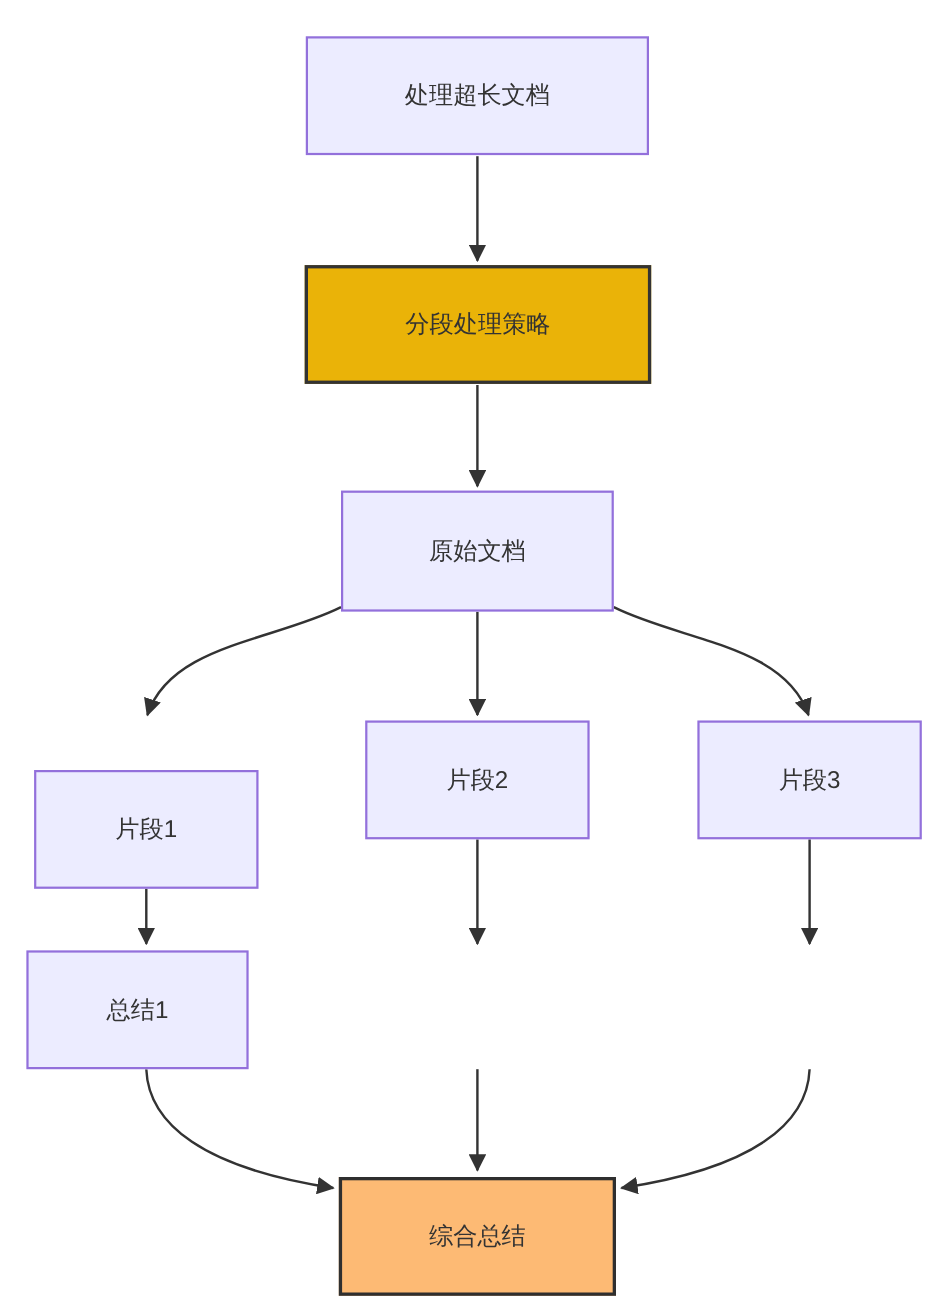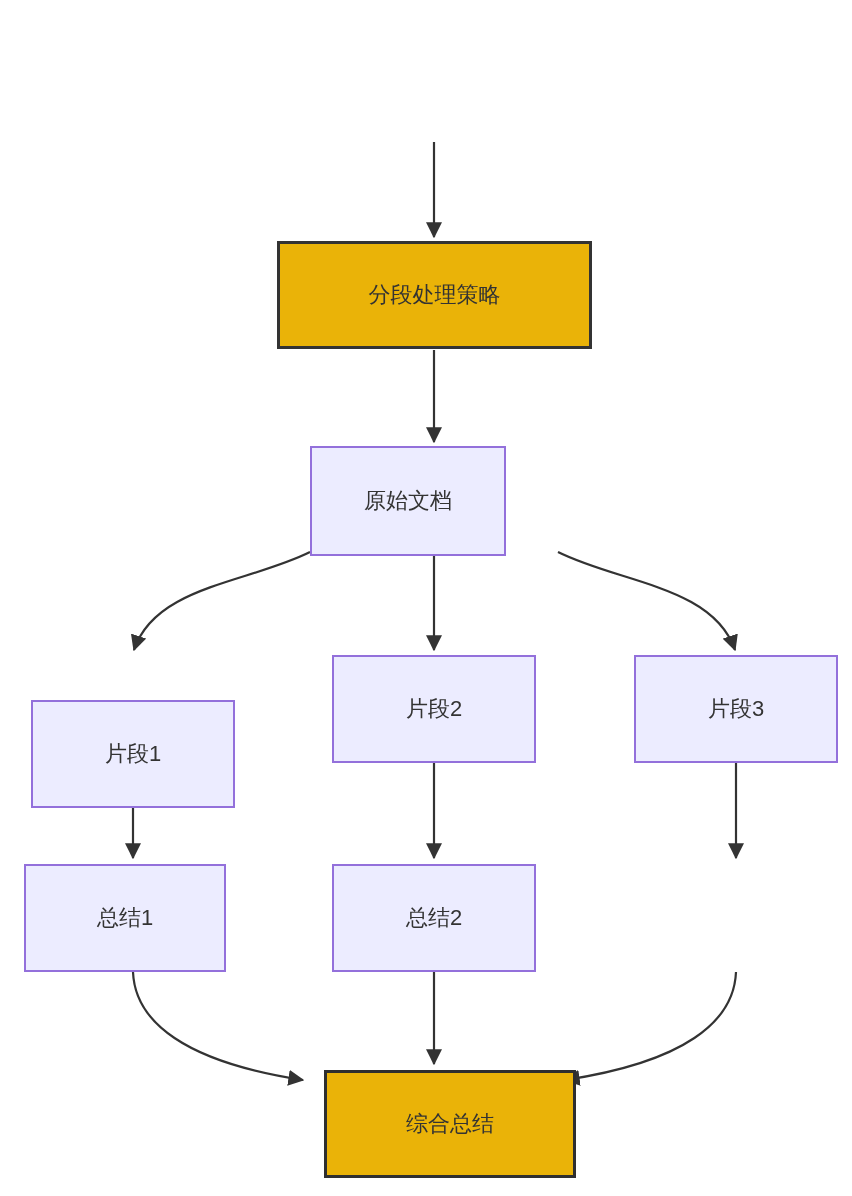--- a/index.html
+++ b/index.html
@@ -33,29 +33,28 @@
     font-size: 22px;
     line-height: 1.2;
     text-align: center;
     white-space: nowrap;
   }
   .node.emphasis {
     background: #eab308;
     border: 3.5px solid #333333;
   }
   .node.result {
-    background: #eab308;
+    background: #fdba74;
     border: 3.5px solid #2F2F2F;
-    margin-left: 16px;
   }
 
   
   .n-a { left: 278px; top: 33px;   width: 312px; height: 108px; }
   .n-b { left: 277px; top: 241px;  width: 315px; height: 108px; }
-  .n-c { left: 310px; top: 446px;  width: 196px; height: 110px; }
+  .n-c { left: 310px; top: 446px;  width: 248px; height: 110px; }
   .n-d { left: 31px;  top: 655px;  width: 204px; height: 108px; margin-top: 45px; }
   .n-e { left: 332px; top: 655px;  width: 204px; height: 108px; text-align: center; }
   .n-f { left: 634px; top: 655px;  width: 204px; height: 108px; }
   .n-g { left: 24px;  top: 864px;  width: 202px; height: 108px; }
   .n-h { left: 332px; top: 864px;  width: 204px; height: 108px; }
   .n-i { left: 634px; top: 864px;  width: 204px; height: 108px; }
   .n-j { left: 308px; top: 1070px; width: 252px; height: 108px; }
 </style>
 </head>
 <body>
@@ -76,20 +75,23 @@
       <path d="M558,552 C620,583 713,586 735,650" marker-end="url(#arrowhead)"></path>
       <path d="M133,763 L133,858" marker-end="url(#arrowhead)"></path>
       <path d="M434,763 L434,858" marker-end="url(#arrowhead)"></path>
       <path d="M736,763 L736,858" marker-end="url(#arrowhead)"></path>
       <path d="M133,972 C135,1022 185,1062 303,1080" marker-end="url(#arrowhead)"></path>
       <path d="M434,972 L434,1064" marker-end="url(#arrowhead)"></path>
       <path d="M736,972 C734,1022 684,1062 565,1080" marker-end="url(#arrowhead)"></path>
     </g>
   </svg>
 
+  <div class="node n-a">
+    <span>处理超长文档</span>
+  </div>
 
   <div class="node emphasis n-b">
     <span>分段处理策略</span>
   </div>
 
   <div class="node n-c">
     <span>原始文档</span>
   </div>
 
   <div class="node n-d">
@@ -101,22 +103,19 @@
   </div>
 
   <div class="node n-f">
     <span>片段3</span>
   </div>
 
   <div class="node n-g">
     <span>总结1</span>
   </div>
 
-  <div class="node n-h">
-    <span>总结2</span>
-  </div>
 
 
   <div class="node result n-j">
     <span>综合总结</span>
   </div>
 
 </div>
 
 </body></html>

